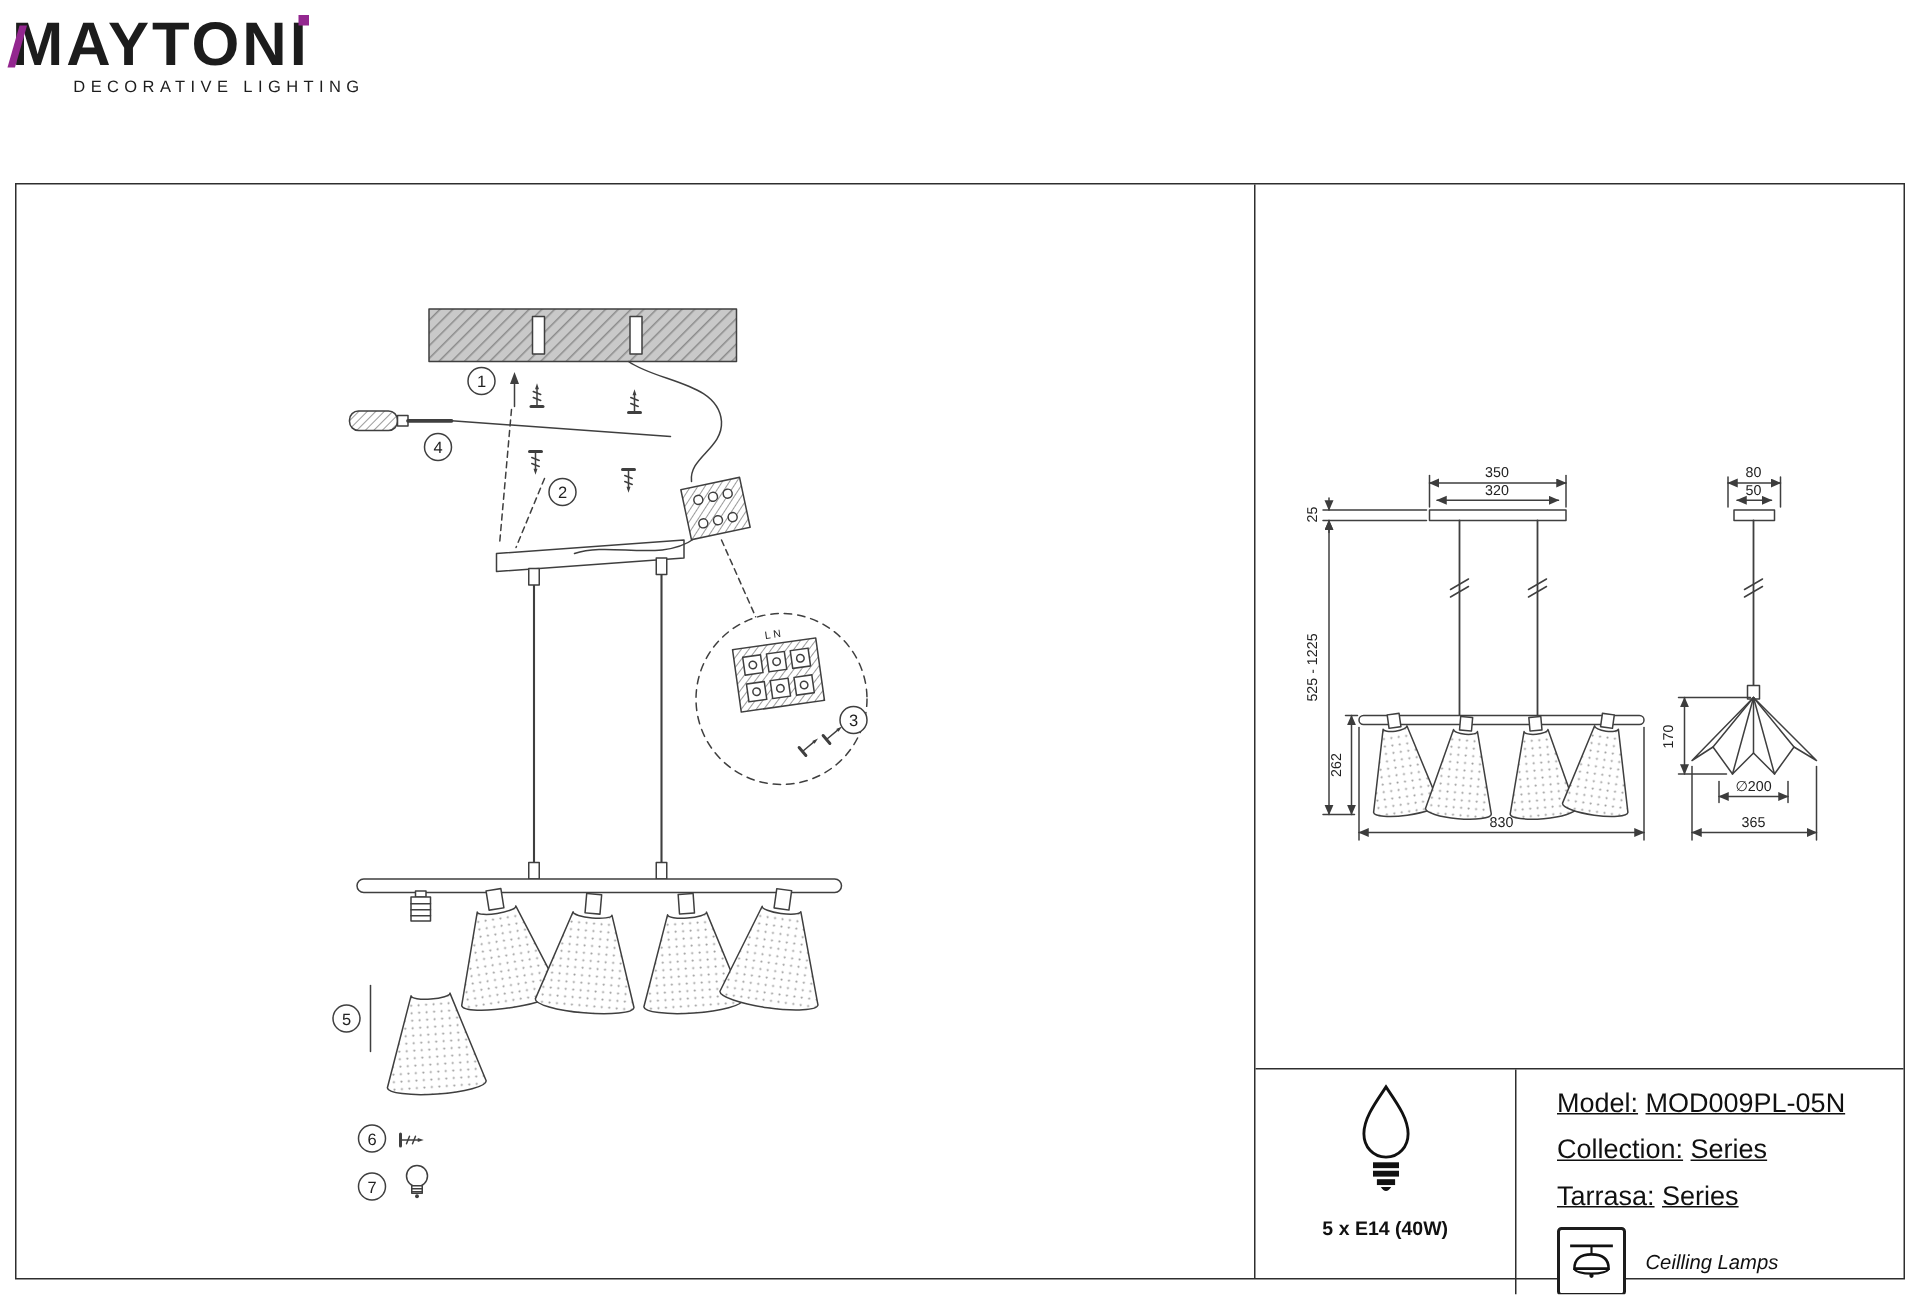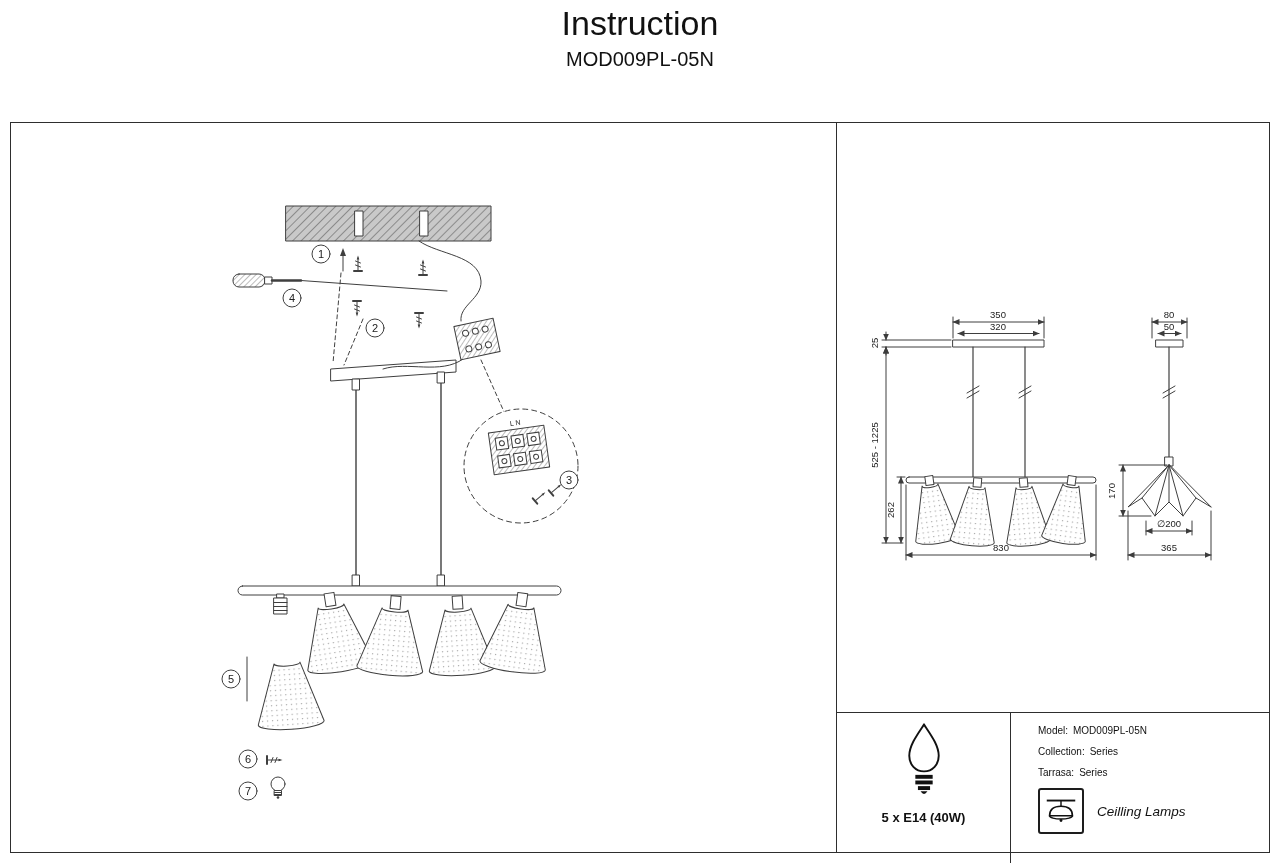--- a/index.html
+++ b/index.html
@@ -29,42 +29,46 @@
   .v-divider { position:absolute; left:825px; top:0; width:1px; height:729px; background:#2e2e2e; }
   .right-col { position:absolute; left:826px; top:12px; width:432px; height:729px; }
   .dims-panel { position:absolute; left:0; top:0; width:432px; height:577px; }
 
   
   .spec-panel { position:absolute; left:0; top:577px; width:432px; height:152px; border-top:1px solid #2e2e2e; }
   .bulb-cell { position:absolute; left:0; top:0; width:174px; height:152px; border-right:1px solid #2e2e2e; text-align:center;font-weight:bold; }
   .bulb-svg { width:52px; height:82px; margin-top:7px; }
   .bulb-label { font-size:13px; margin-top:4px; color:#111; }
   .spec-info { position:absolute; left:175px; top:0; width:256px; height:152px; padding:12px 0 0 26px; }
-  .info-row { font-size:10px; margin-bottom:10px; color:#111; }
+  .info-row { font-size:18px; margin-bottom:10px; color:#111;text-decoration:underline; }
   .info-label { margin-right:5px; }
   .category-row { display:flex; align-items:center; gap:13px; margin-top:10px; }
   .lamp-icon-box { width:46px; height:46px; border:2px solid #1d1d1d; border-radius:3px; display:flex; align-items:center; justify-content:center; background:#fff; }
   .category-label { font-size:13.5px; color:#111;font-style:italic; }
 
   
   svg .la { stroke:#3f3f3f; fill:none; stroke-width:1; stroke-linejoin:round; stroke-linecap:round; }
   .assembly-svg text { stroke:none; fill:#222; font-size:11px; text-anchor:middle; font-family:"Liberation Sans",sans-serif; }
   .dims-svg text { stroke:none; fill:#222; font-size:9.5px; text-anchor:middle; font-family:"Liberation Sans",sans-serif; }
   .assembly-svg text.tiny { font-size:7px; }
 </style>
 </head>
 <body>
 
 <div class="page">
 
-
-  <div class="title-block">
-    <div class="doc-title">Instruction</div>
-    <div class="doc-model">MOD009PL-05N</div>
+  <div class="logo">
+    <div class="brand-wrap">
+      <span class="m-accent"></span>
+      <span class="brand">MAYTONI</span>
+      <span class="i-dot"></span>
+    </div>
+    <div class="tagline">DECORATIVE LIGHTING</div>
   </div>
+
 
   <div class="main-box">
 
     <div class="assembly-panel">
       <svg class="assembly-svg" viewBox="0 0 825 729" width="825" height="729">
         <defs>
           <pattern id="hatch" width="6" height="6" patternUnits="userSpaceOnUse" patternTransform="rotate(45)">
             <rect width="6" height="6" fill="#c9c9c9"></rect>
             <line x1="0" y1="0" x2="0" y2="6" stroke="#8b8b8b" stroke-width="2"></line>
           </pattern>

